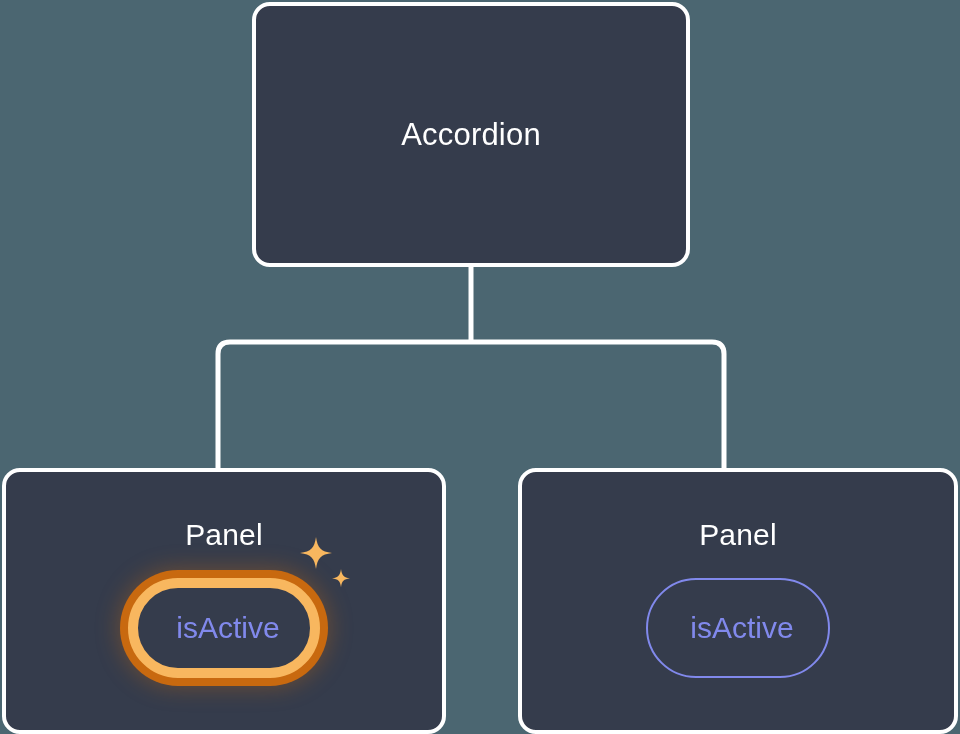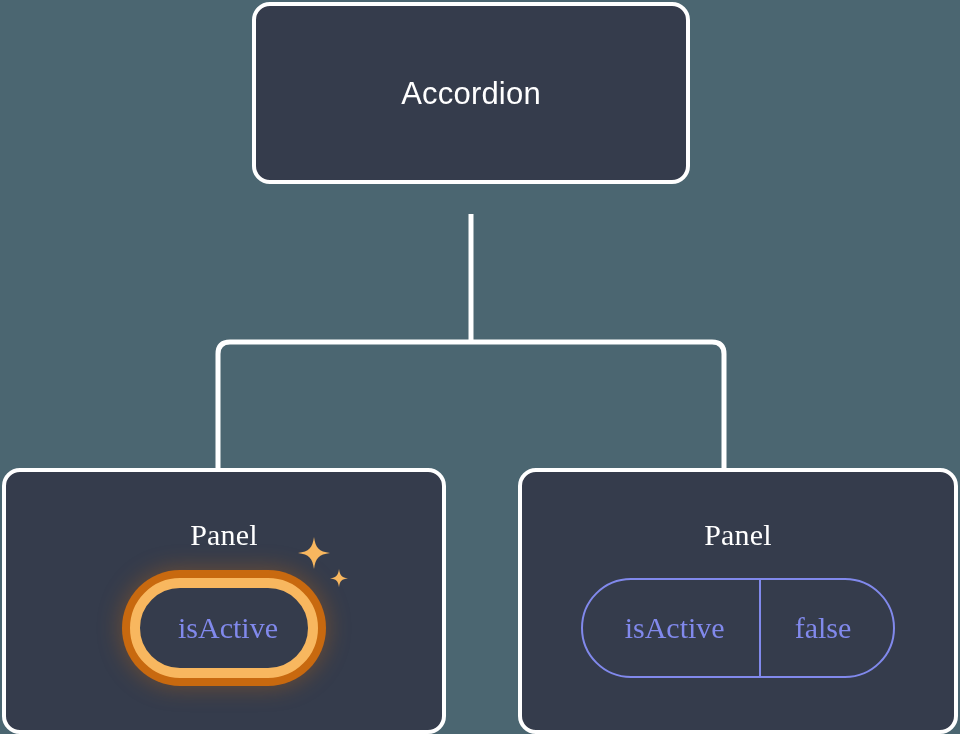--- a/index.html
+++ b/index.html
@@ -49,29 +49,28 @@
     letter-spacing: 0.2px;
     line-height: 1;
     white-space: nowrap;
   }
 
   
   #node-accordion {
     left: 252px;
     top: 2px;
     width: 438px;
-    height: 182px;
+    height: 265px;
     justify-content: center;
   }
 
   
   .panel-node {
     height: 266px;
     padding-top: 48px;
-    font-family: Liberation Serif, serif;
   }
   #node-panel-left {
     left: 2px;
     top: 468px;
     width: 444px;
   }
   #node-panel-right {
     left: 518px;
     top: 468px;
     width: 440px;
@@ -178,18 +177,17 @@
       </svg>
     </div>
   </div>
 
   <div class="node panel-node" id="node-panel-right">
     <div class="node-title">Panel</div>
 
     <div class="pill-wrap">
       <div class="pill">
         <div class="pill-cell pill-key">isActive</div>
-        <div class="pill-cell pill-val">false</div>
       </div>
     </div>
   </div>
 
 </div>
 
 </body></html>

